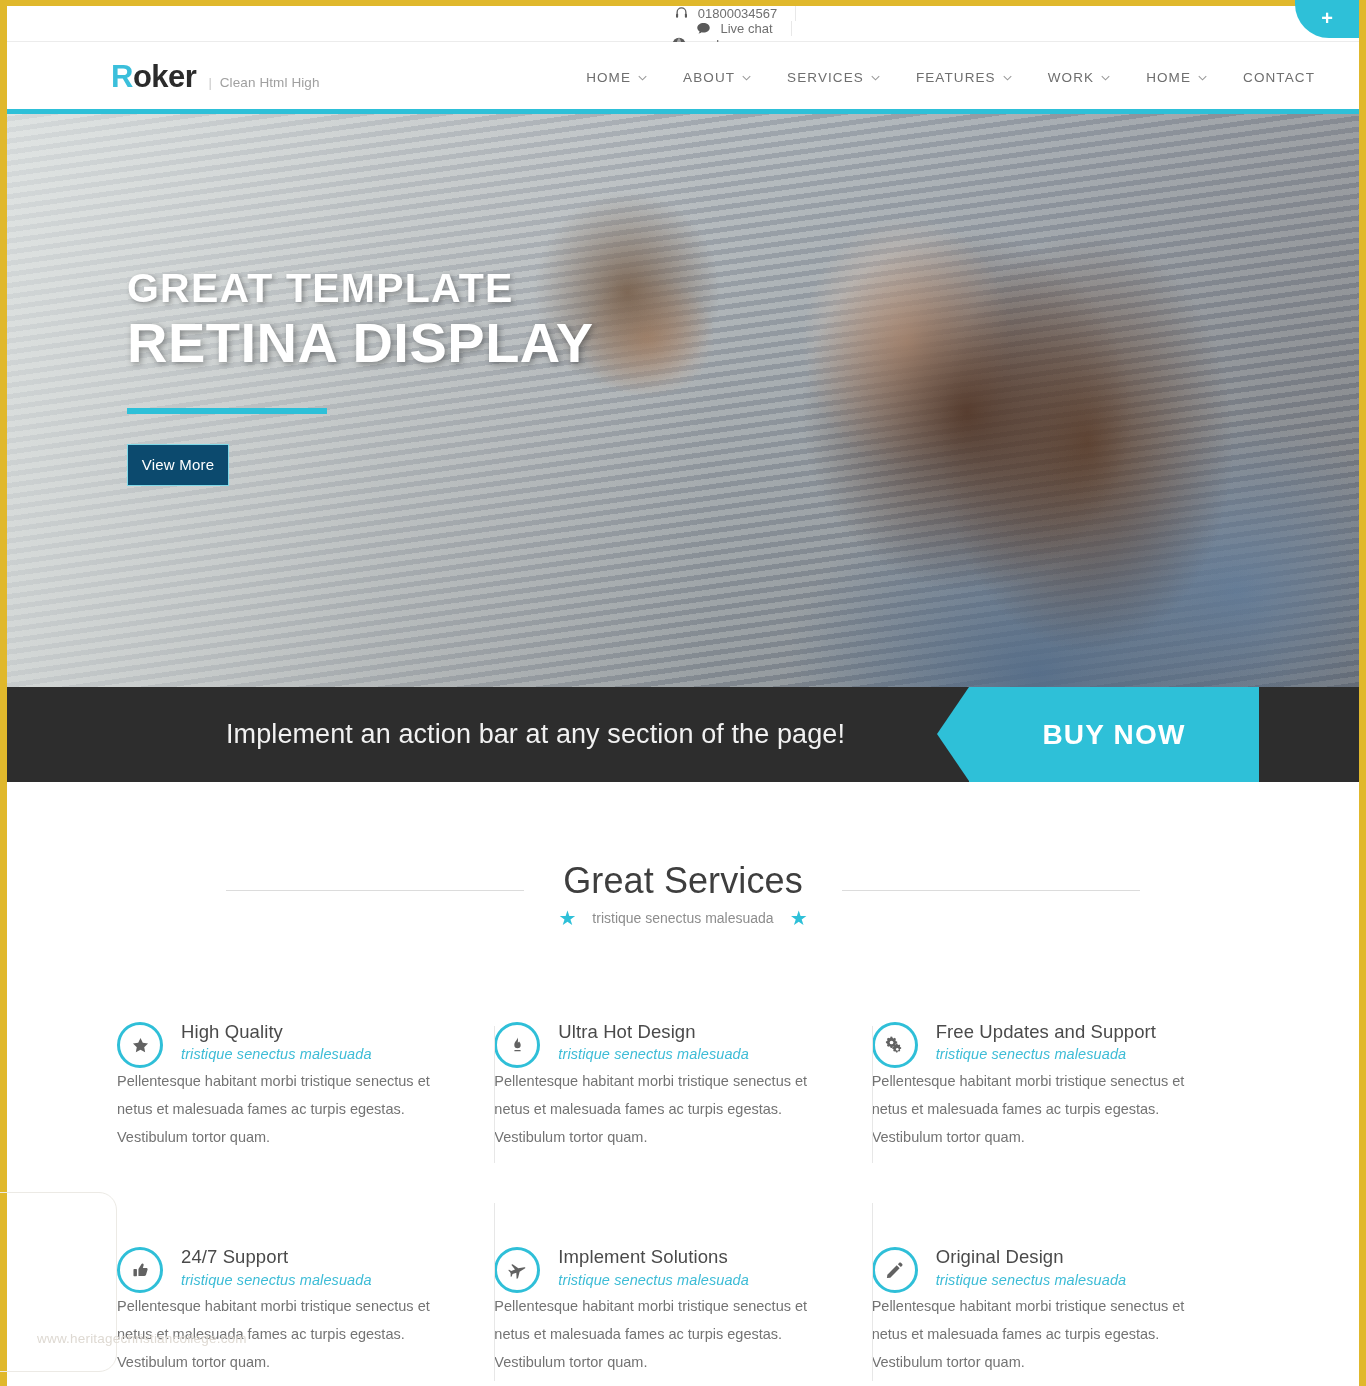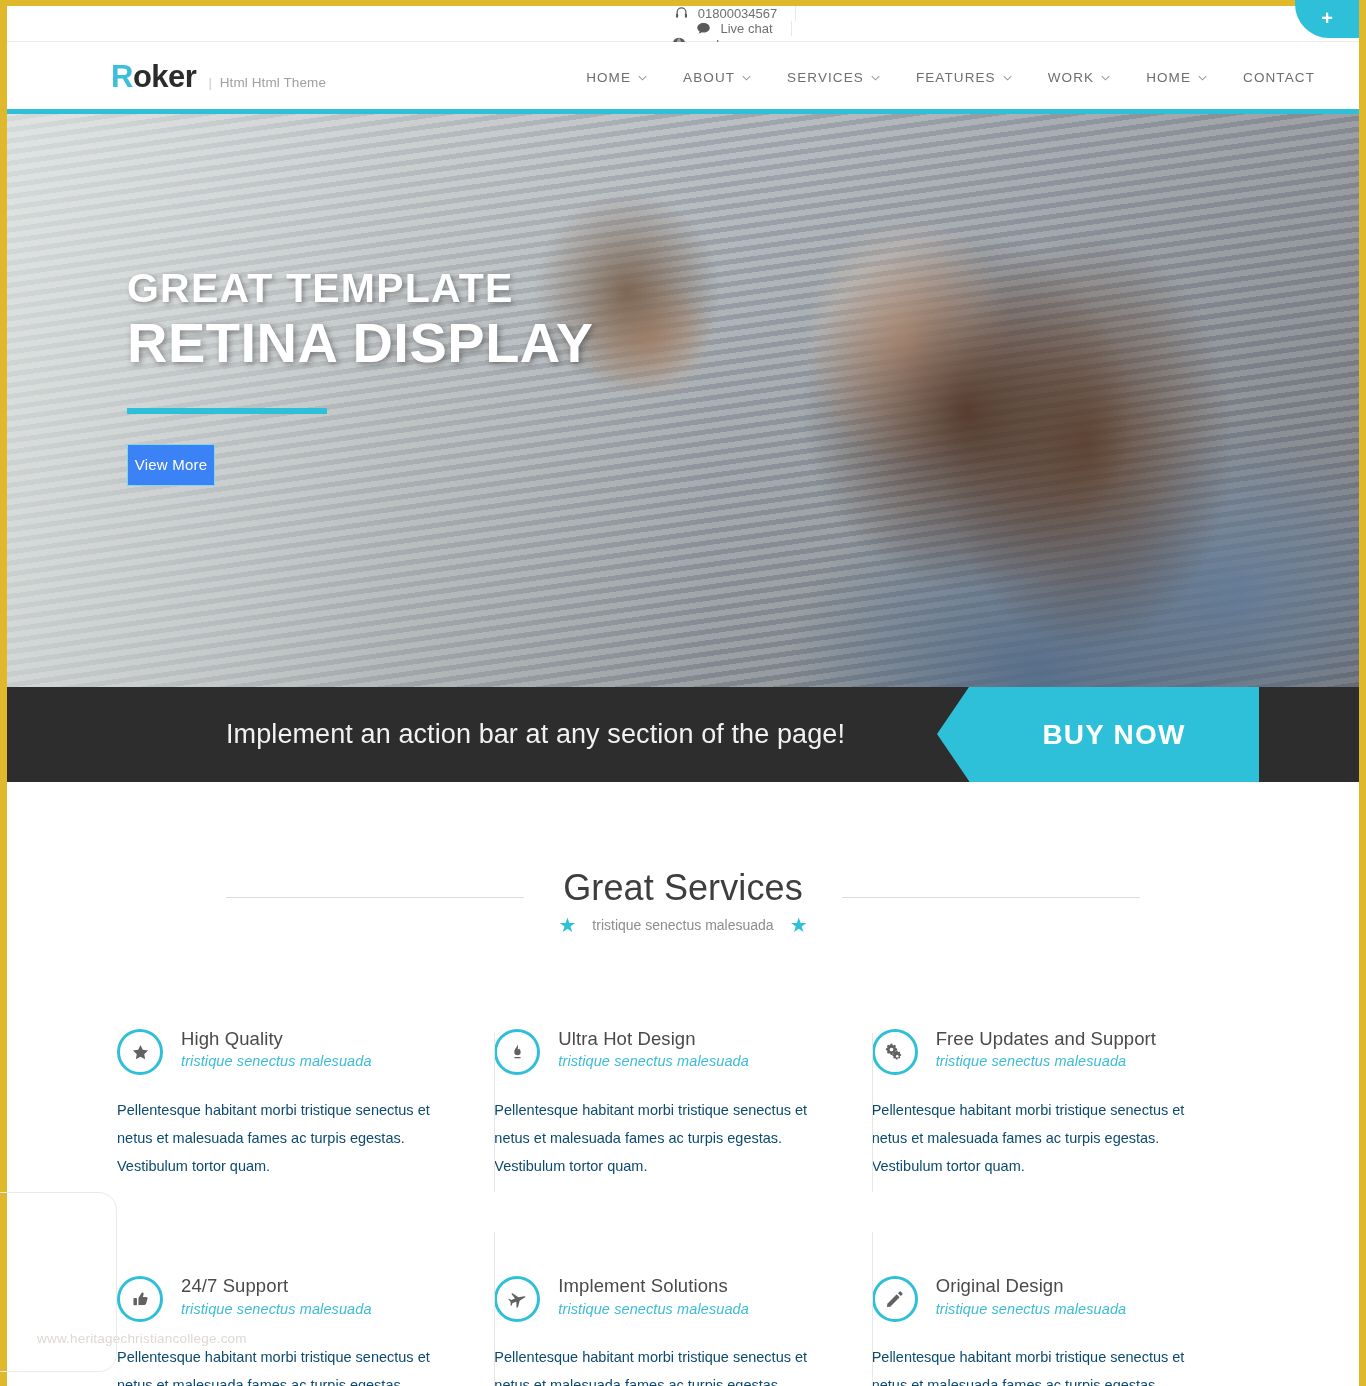--- a/index.html
+++ b/index.html
@@ -224,23 +224,23 @@
     font-weight: bold;
     color: #ffffff;
     text-shadow: 1px 1px 4px rgba(0,0,0,.4);
     letter-spacing: .1px;
   }
   .hero-btn {
     margin-top: 30px;
     display: inline-flex;
     align-items: center;
     justify-content: center;
-    width: 88px;
+    width: 102px;
     height: 42px;
-    background: #3b82f6;
+    background: #0c4a6e;
     border: 1px solid #7fd9e8;
     color: #ffffff;
     font-size: 15px;
     letter-spacing: .2px;
     cursor: pointer;
   }
 
   
   .actionbar {
     position: relative;
@@ -282,21 +282,21 @@
     color: #ffffff;
     font-size: 28px;
     font-weight: bold;
     letter-spacing: 1.2px;
     position: relative;
     z-index: 2;
   }
 
   
   .services { background: #ffffff; padding-top: 78px; }
-  .sec-head { text-align: center; position: relative; margin-top: 7px; }
+  .sec-head { text-align: center; position: relative; }
   .sec-title {
     font-size: 36px;
     color: #3e3e3e;
     font-weight: normal;
     letter-spacing: .1px;
   }
   .sec-lines {
     position: relative;
     margin-top: -12px;
     height: 2px;
@@ -358,24 +358,23 @@
     line-height: 1.25;
   }
   .card-sub {
     margin-top: 3px;
     font-size: 14.5px;
     color: #3dbcd6;
     font-style: italic;
     letter-spacing: .1px;
   }
   .card-body {
-    margin-top: 22px;
     font-size: 14.5px;
     line-height: 1.92;
-    color: #0c4a6e;
+    color: #737373;
     max-width: 340px;
   }
 </style>
 </head>
 <body>
 
 <div id="page">
 
   <div class="topbar">
     <div class="topbar-item">
@@ -413,21 +412,21 @@
     </div>
     <div class="plus-tab">
       <span>+</span>
     </div>
   </div>
 
   <div class="header">
     <div class="logo-wrap">
       <div class="logo"><span class="hl">R</span><span>oker</span></div>
       <div class="logo-sep">|</div>
-      <div class="logo-tag">Html Html Theme</div>
+      <div class="logo-tag">Clean Html High</div>
     </div>
 
     <div class="nav">
       <div class="nav-item">
         <span>HOME</span>
         <span class="nav-chev">
           <svg width="9" height="6" viewBox="0 0 12 8" fill="none" stroke="#9a9a9a" stroke-width="1.4">
               <path d="M1 1.5 L6 6.5 L11 1.5"></path>
             </svg>
         </span>

